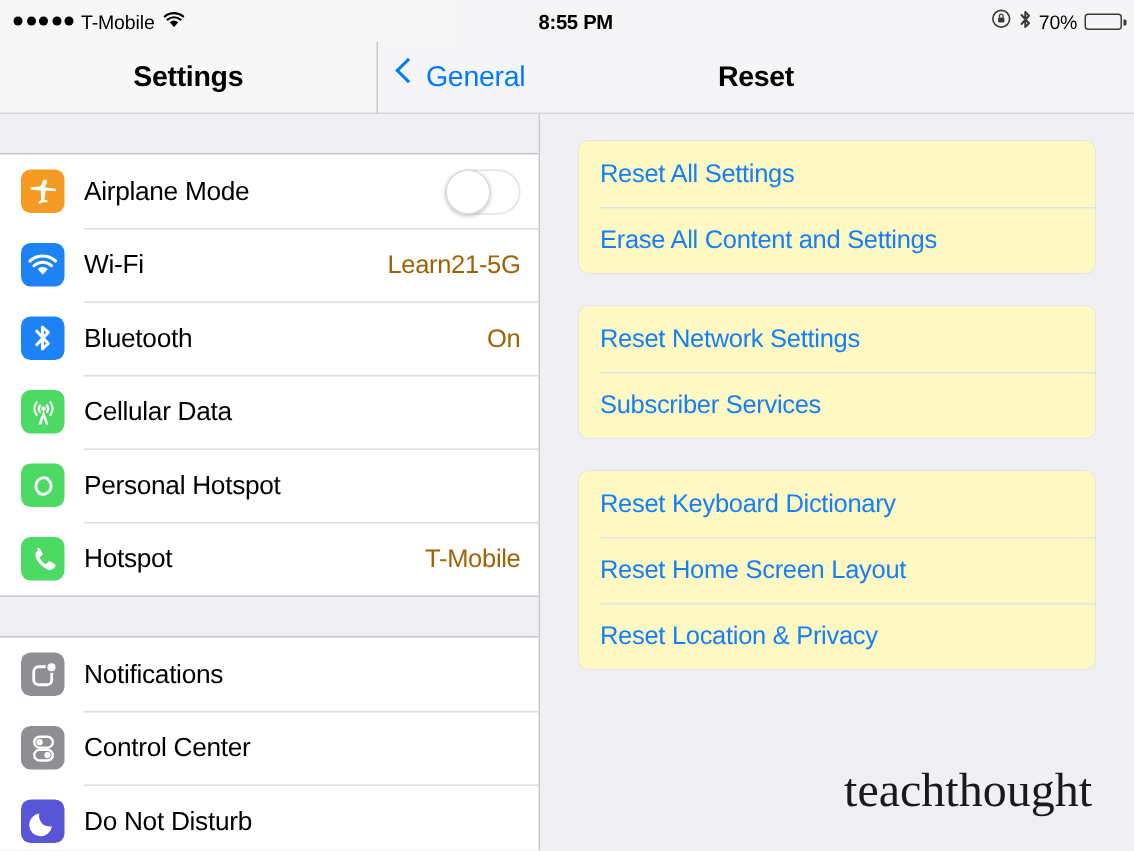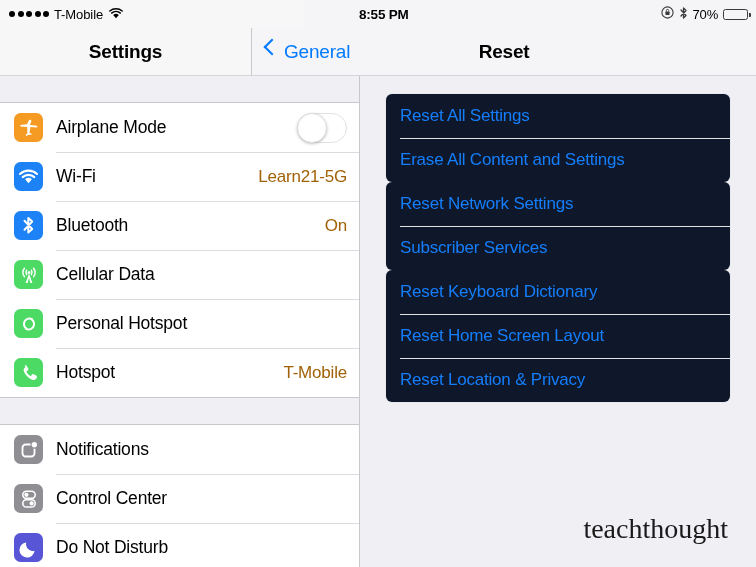--- a/index.html
+++ b/index.html
@@ -243,23 +243,24 @@
   
   .detail {
     flex: 1;
     background: #efeff4;
     padding: 18px 26px 0 26px;
     box-sizing: border-box;
     position: relative;
     overflow: hidden;
   }
   .det-group {
-    background: #0f172a;
+    background: #fef9c3;
     border-radius: 6px;
     overflow: hidden;
+    margin-bottom: 22px;
     box-shadow: 0 0 0 0.5px rgba(0,0,0,0.06);
   }
   .det-row {
     height: 44px;
     display: flex;
     align-items: center;
     padding-left: 14px;
     position: relative;
     cursor: pointer;
   }
@@ -273,21 +274,21 @@
   .det-label {
     font-size: 17px;
     color: #147efb;
     letter-spacing: -0.2px;
   }
   .watermark {
     position: absolute;
     right: 28px;
     bottom: 22px;
     font-family: "Liberation Serif", serif;
-    font-size: 28px;
+    font-size: 32px;
     color: #1a1a1a;
     letter-spacing: 0px;
   }
 </style>
 </head>
 <body>
 
 <div class="screen">
 
   <div class="statusbar">

